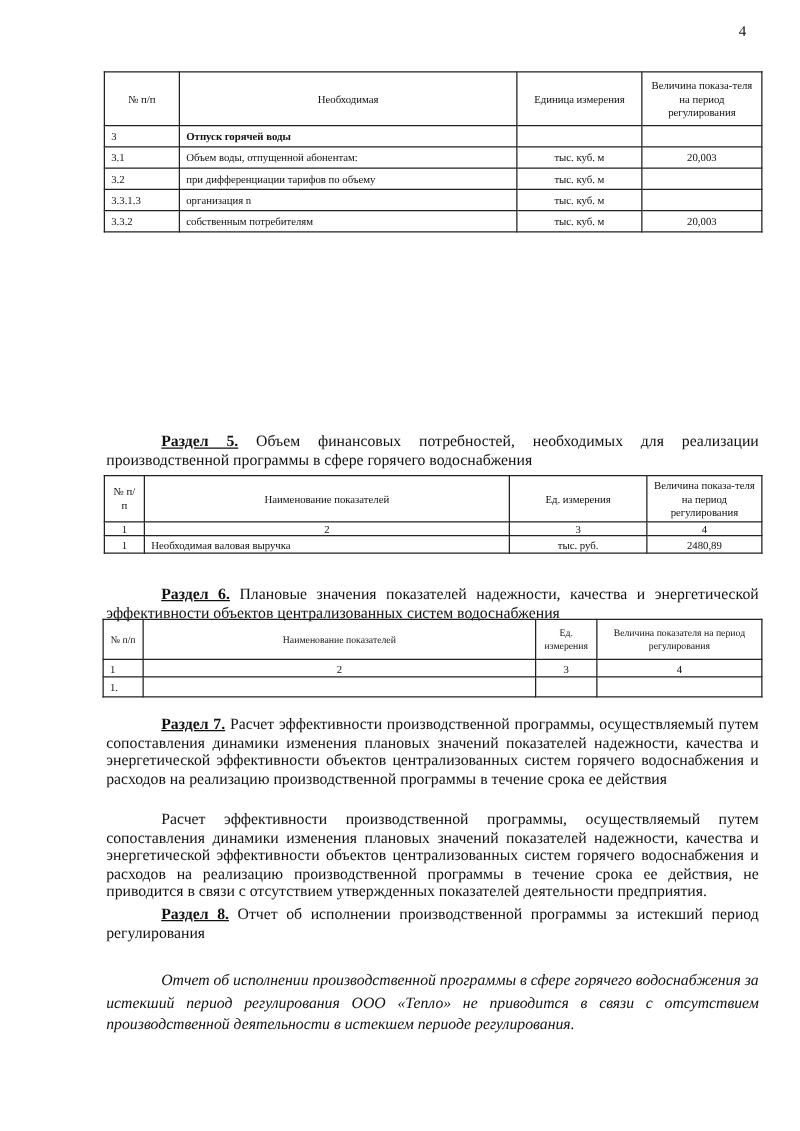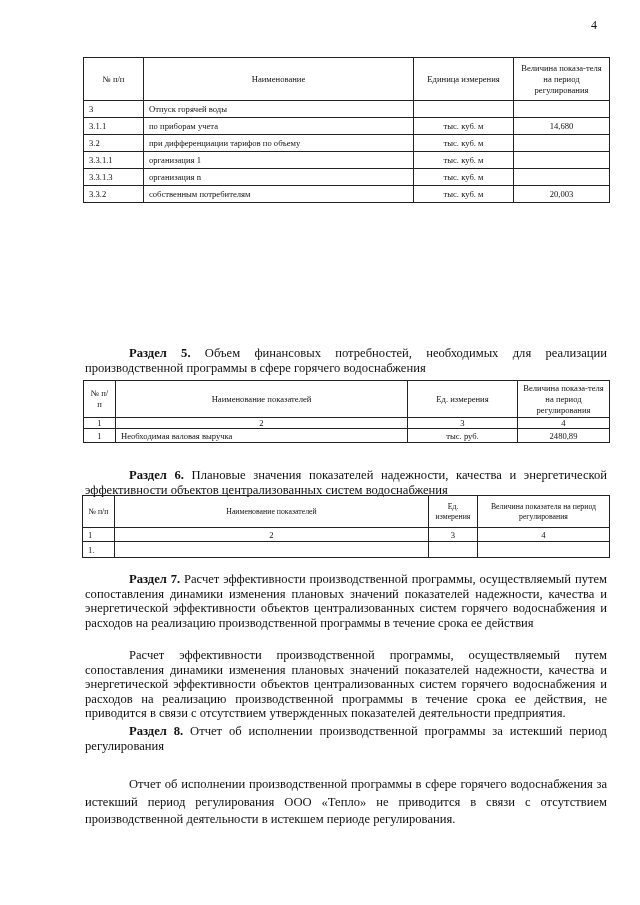--- a/index.html
+++ b/index.html
@@ -5,87 +5,81 @@
     html, body { margin: 0; padding: 0; background: #ffffff; }
     body {
       width: 640px; height: 905px; position: relative; overflow: hidden;
       font-family: "Liberation Serif", "DejaVu Serif", serif; color: #111;
     }
     .page-num { position: absolute; left: 591px; top: 18px; font-size: 12px; }
     table { border-collapse: collapse; position: absolute; table-layout: fixed; }
     td, th { border: 1px solid #222; font-weight: normal; padding: 0 5px; font-size: 8.6px; line-height: 10px; vertical-align: middle; overflow: hidden; white-space: nowrap; }
     th { text-align: center; white-space: normal; }
     .c { text-align: center; }
-    .b { font-weight: normal; }
+    .b { font-weight: bold; }
 
     #t1 { left: 83px; top: 57px; width: 526px; }
     #t1 th { height: 42px; }
     #t1 td { height: 16px; }
     #t1 tr.tall td { height: 24px; }
 
     #t2 { left: 83px; top: 380px; width: 526px; }
     #t2 th { height: 36px; line-height: 11px; }
     #t2 td { height: 10px; line-height: 10px; }
     #t2 tr.data td { height: 13px; }
 
     #t3 { left: 82px; top: 495px; width: 527px; }
     #t3 th { height: 31px; font-size: 7.8px; }
     #t3 td { height: 13px; }
     #t3 tr.empty td { height: 15px; }
 
     .section { position: absolute; left: 85px; width: 522px; font-size: 12.6px; line-height: 14.5px; text-align: justify; }
     .section .indent { display: inline-block; width: 44px; }
-    .section .lbl { font-weight: bold; }
+    .section .lbl { font-weight: bold; text-decoration: underline; }
     .para { position: absolute; left: 85px; width: 522px; font-size: 12.6px; line-height: 14.5px; text-align: justify; }
     .para .indent { display: inline-block; width: 44px; }
     .s8 { line-height: 14.5px; }
-    .p8 { line-height: 17.5px; }
+    .p8 { line-height: 17.5px; font-style: italic; }
   </style>
 </head>
 <body>
 
 <div class="page-num">4</div>
 
 <table id="t1">
   <colgroup>
       <col style="width:60px">
       <col style="width:270px">
       <col style="width:100px">
       <col style="width:96px">
     </colgroup>
   <thead>
     <tr>
       <th>№ п/п</th>
-      <th>Наименование</th>
+      <th>Необходимая</th>
       <th>Единица измерения</th>
       <th style="line-height:11px;">Величина показа-теля на период регулирования</th>
     </tr>
   </thead>
   <tbody>
     <tr>
       <td>3</td>
       <td class="b">Отпуск горячей воды</td>
       <td class="c"></td>
       <td class="c"></td>
     </tr>
     <tr>
-      <td>3.1.1</td>
-      <td>по приборам учета</td>
+      <td>3.1</td>
+      <td>Объем воды, отпущенной абонентам:</td>
       <td class="c">тыс. куб. м</td>
-      <td class="c">14,680</td>
+      <td class="c">20,003</td>
     </tr>
     <tr>
       <td>3.2</td>
       <td>при дифференциации тарифов по объему</td>
-      <td class="c">тыс. куб. м</td>
-      <td class="c"></td>
-    </tr>
-    <tr>
-      <td>3.3.1.1</td>
-      <td>организация 1</td>
       <td class="c">тыс. куб. м</td>
       <td class="c"></td>
     </tr>
     <tr>
       <td>3.3.1.3</td>
       <td>организация n</td>
       <td class="c">тыс. куб. м</td>
       <td class="c"></td>
     </tr>
     <tr>

